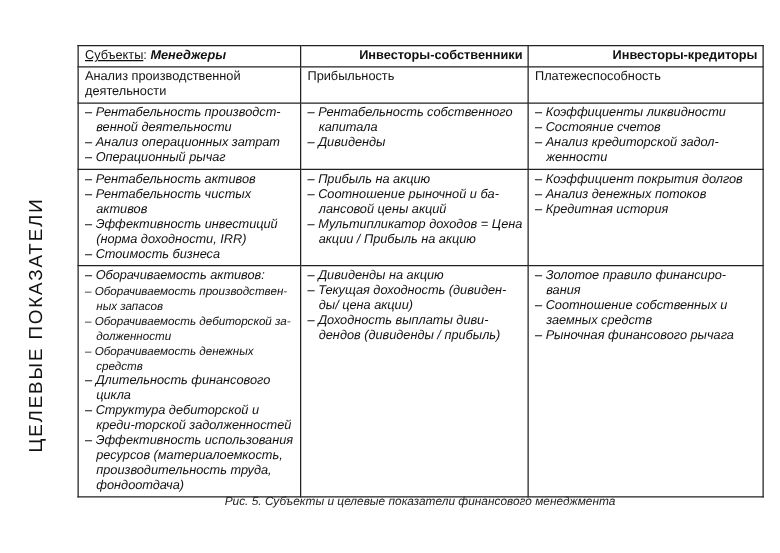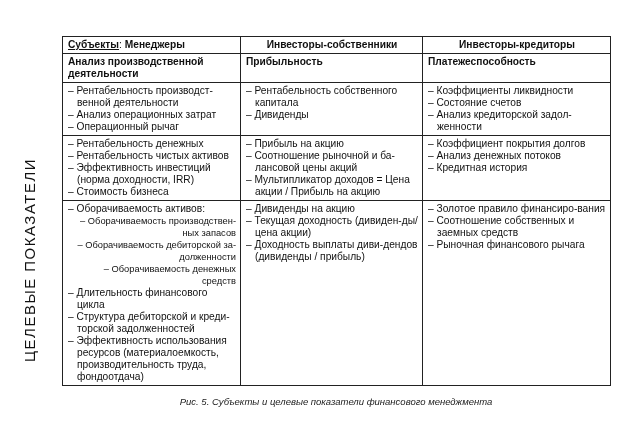--- a/index.html
+++ b/index.html
@@ -19,29 +19,29 @@
     position: absolute; left: 62px; top: 36px; width: 548px;
     border-collapse: collapse; table-layout: fixed;
   }
   table.fig td, table.fig th {
     border: 1.3px solid #222; vertical-align: top; padding: 2px 4px 2px 5px;
     font-size: 10.2px; line-height: 12px;
   }
   table.fig col.c1 { width: 178px; }
   table.fig col.c2 { width: 182px; }
   table.fig col.c3 { width: 188px; }
-  th.head { font-size: 12.5px; font-weight: 700; text-align: center; padding: 3px 4px 2px 4px; }
+  th.head { font-size: 12.5px; font-weight: 700; text-align: right; padding: 3px 4px 2px 4px; }
   th.head.first { text-align: left; font-weight: 400; }
-  th.head.first .u { text-decoration: underline; font-weight: bold; }
-  th.head.first b { font-weight: 700; }
-  td.cat { font-weight: 700; height: 24px; }
-  ul { list-style: none; margin: 0; padding: 0; }
+  th.head.first .u { text-decoration: underline; }
+  th.head.first b { font-weight: 700; font-style: italic; }
+  td.cat { font-weight: 400; height: 24px; }
+  ul { list-style: none; margin: 0; padding: 0; font-style: italic; }
   li { padding-left: 9px; text-indent: -9px; }
   li::before { content: "– "; }
-  li.small { font-size: 9.3px; text-align: right; }
+  li.small { font-size: 9.3px; }
   .caption {
     position: absolute; left: 0; width: 624px; top: 396px; text-align: center;
     font-style: italic; font-size: 9.5px; color: #222; margin-left: 24px;
   }
 </style>
 </head>
 <body>
 
 <div class="side-label">
   <span>ЦЕЛЕВЫЕ ПОКАЗАТЕЛИ</span>
@@ -84,21 +84,21 @@
           <ul>
             <li>Коэффициенты ликвидности</li>
             <li>Состояние счетов</li>
             <li>Анализ кредиторской задол-женности</li>
           </ul>
         </td>
       </tr>
       <tr>
         <td>
           <ul>
-            <li>Рентабельность денежных</li>
+            <li>Рентабельность активов</li>
             <li>Рентабельность чистых активов</li>
             <li>Эффективность инвестиций (норма доходности, IRR)</li>
             <li>Стоимость бизнеса</li>
           </ul>
         </td>
         <td>
           <ul>
             <li>Прибыль на акцию</li>
             <li>Соотношение рыночной и ба-лансовой цены акций</li>
             <li>Мультипликатор доходов = Цена акции / Прибыль на акцию</li>

